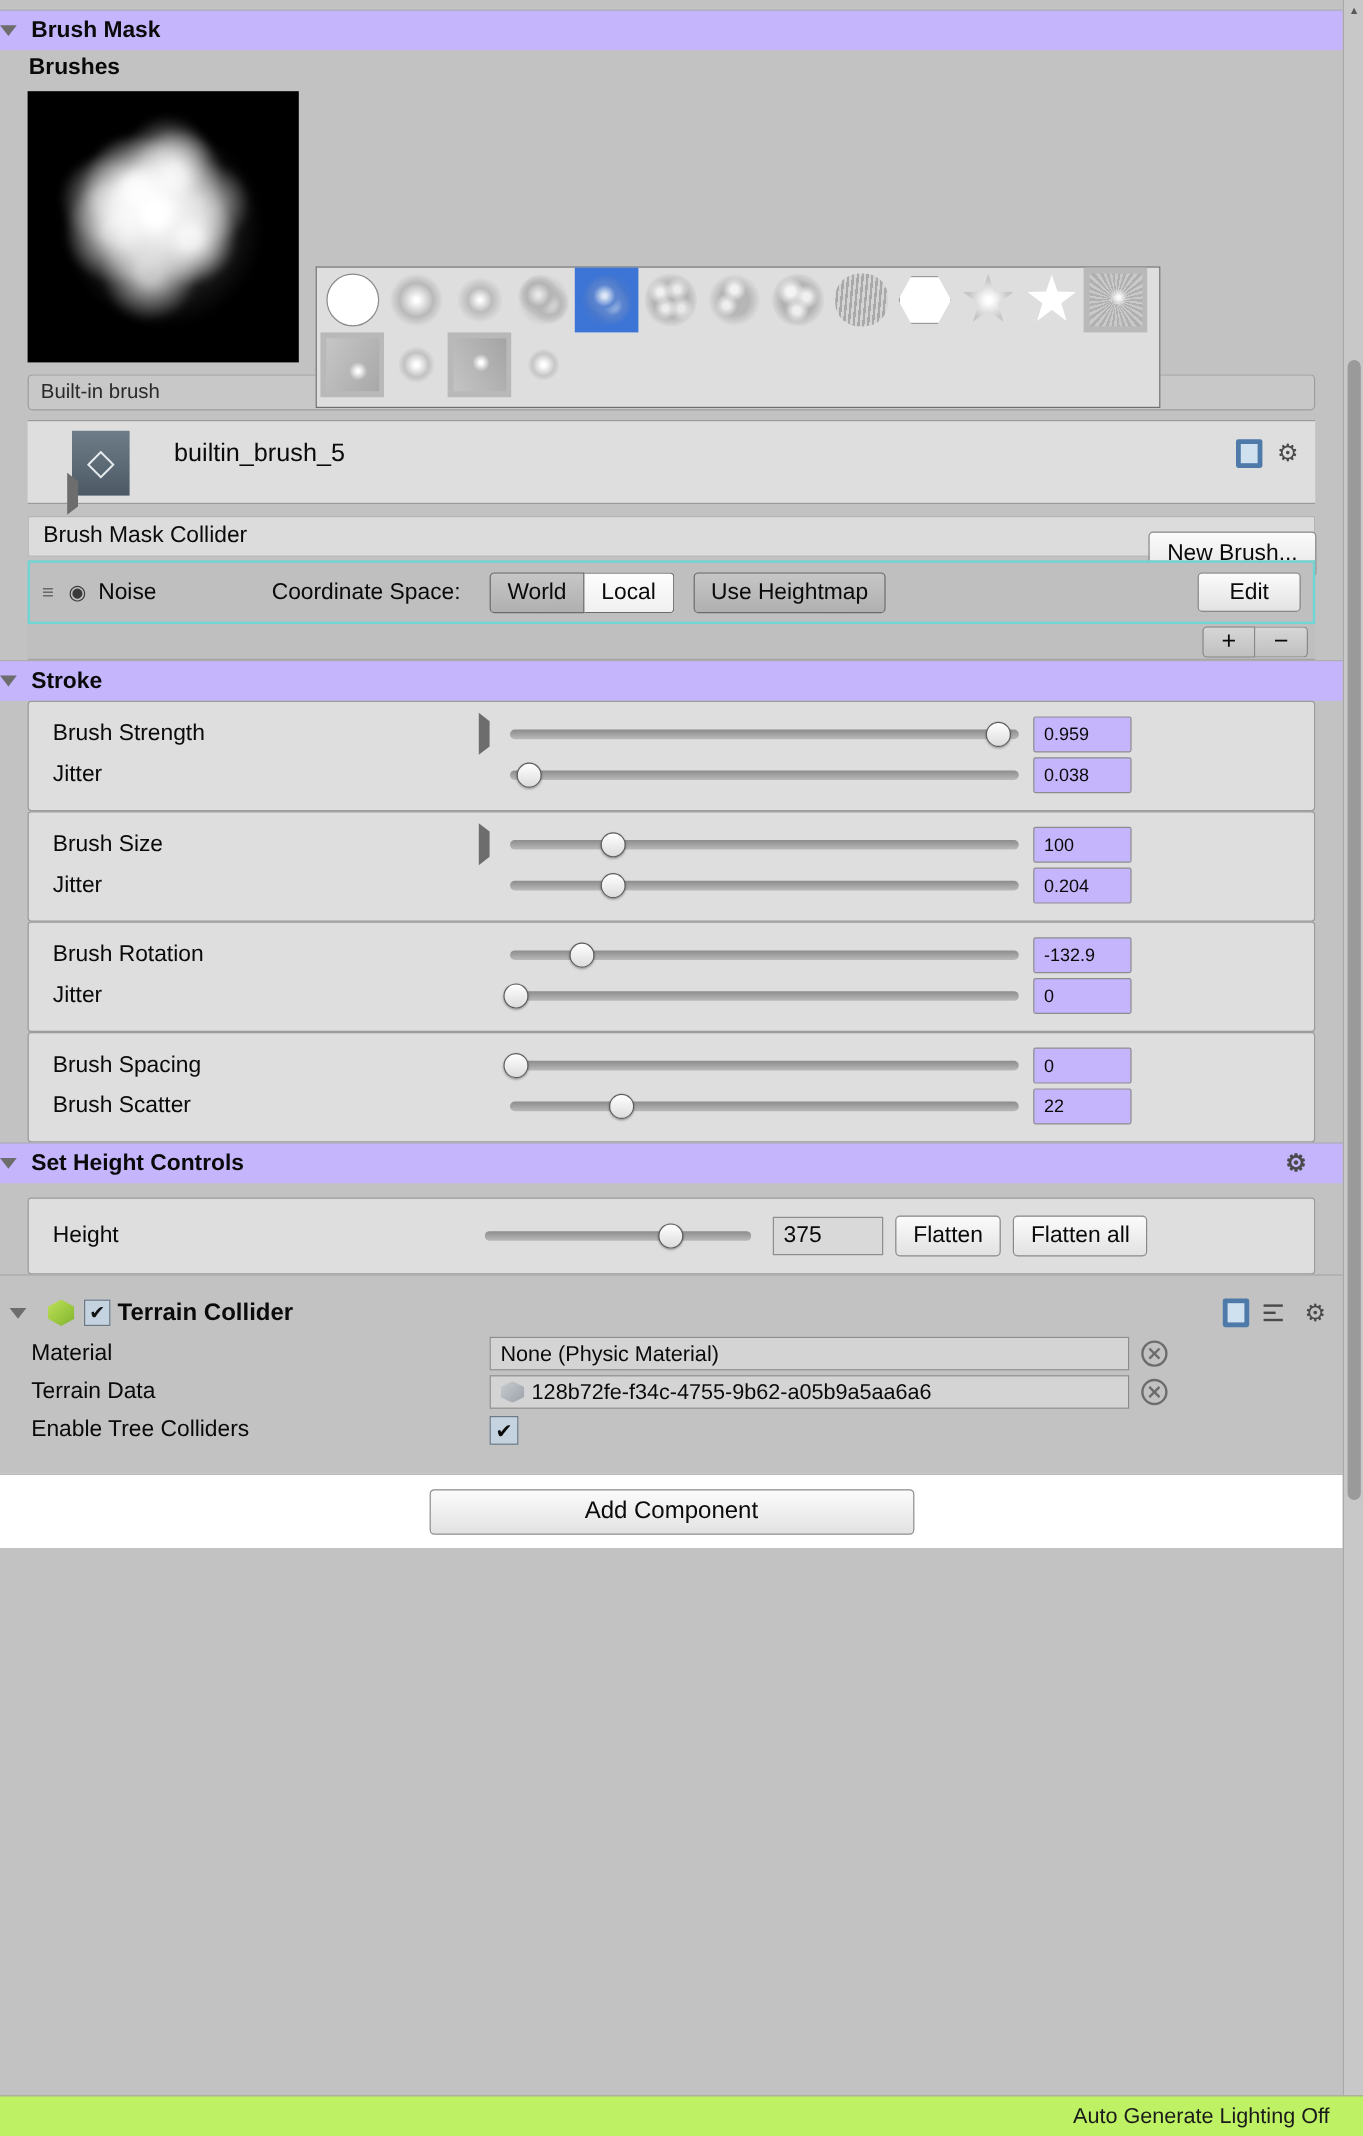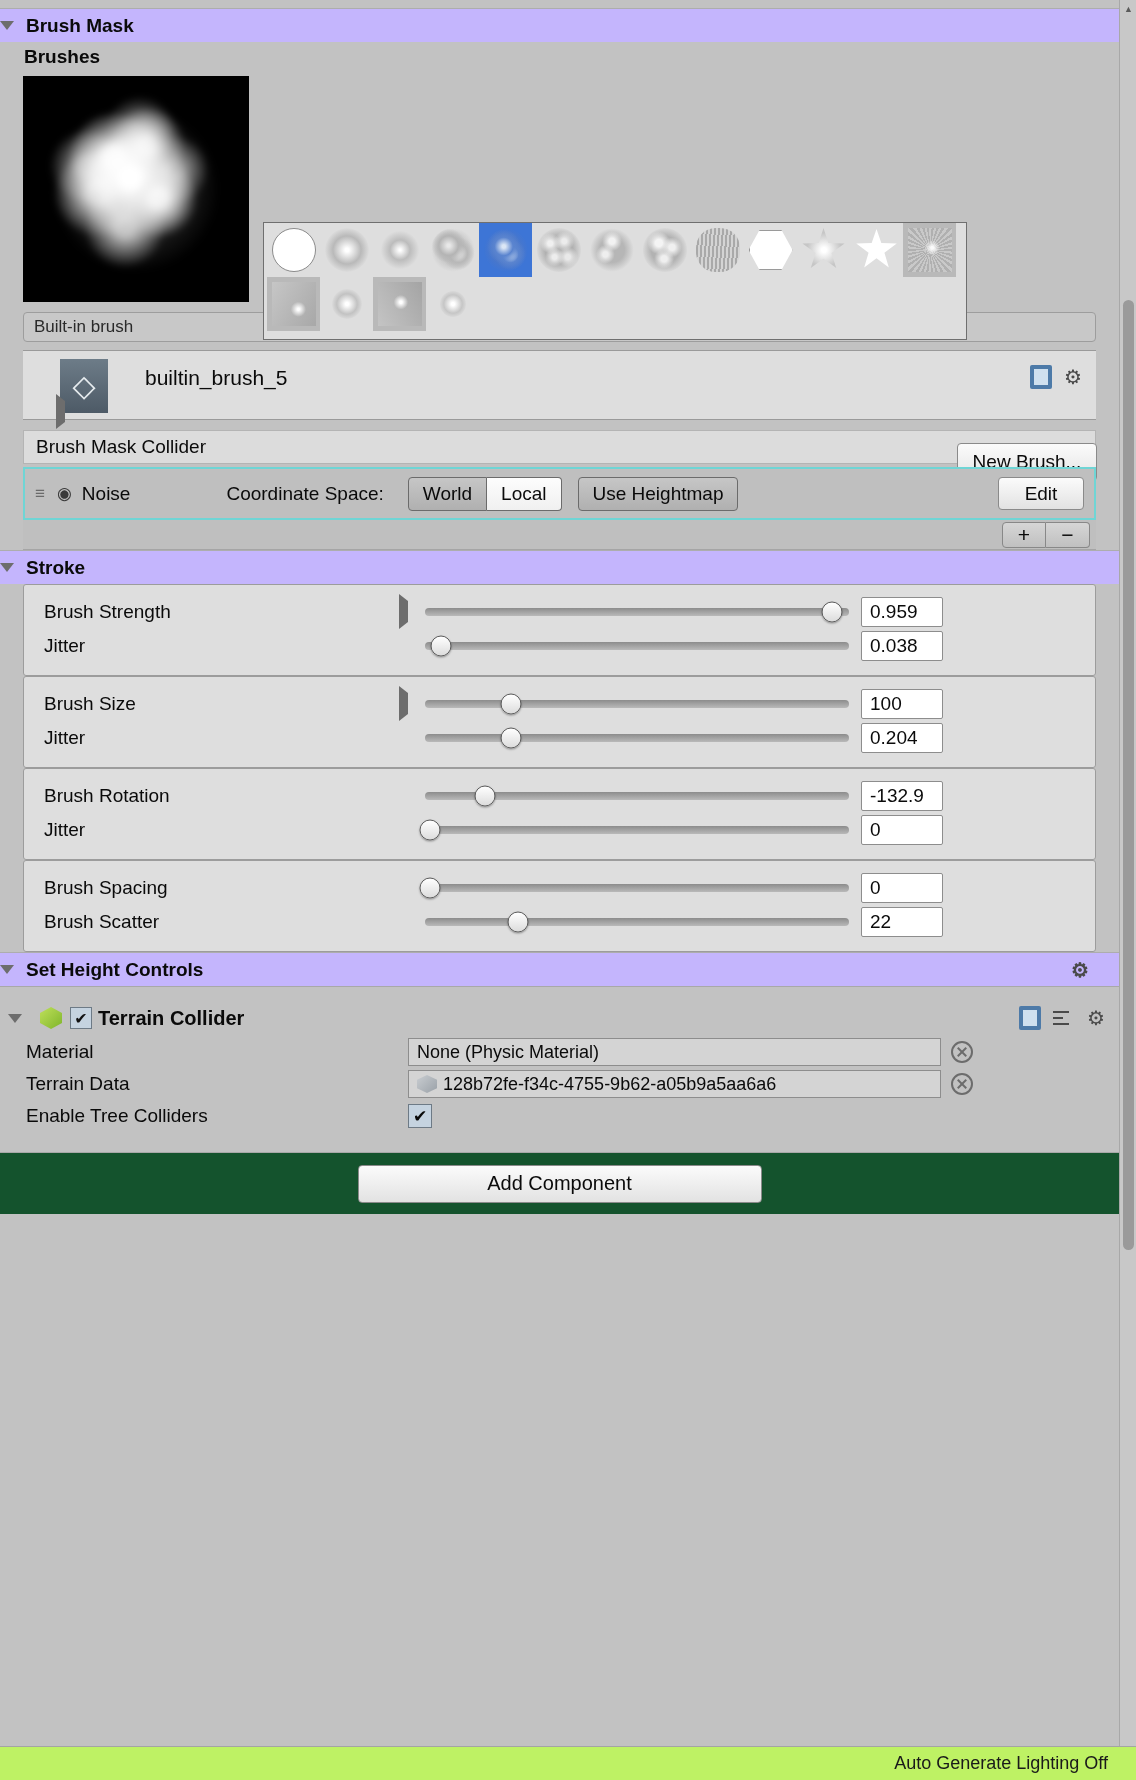--- a/index.html
+++ b/index.html
@@ -186,22 +186,22 @@
     background:linear-gradient(#8c8c8c,#b9b9b9);
   }
   .knob {
     position:absolute; top:50%; transform:translate(-50%,-50%);
     width:21px;height:21px;border-radius:50%;
     background:linear-gradient(#ffffff,#dcdcdc); border:1px solid #5d5d5d;
     box-shadow:0 1px 2px rgba(0,0,0,.35);
   }
   .numbox {
     margin-left:12px; width:82px; height:30px;
-    background:#ffffff; border:1px solid #8d8d8d; border-radius:2px;
-    display:flex;align-items:center; padding-left:8px; font-size:19px;
+    background:#c4b5fd; border:1px solid #8d8d8d; border-radius:2px;
+    display:flex;align-items:center; padding-left:8px; font-size:15px;
   }
 
   
   .height-group {
     margin:12px 23px 0 23px; background:#dedede;
     border:1px solid #9c9c9c; border-radius:3px; padding:14px 0;
     display:flex; align-items:center;
   }
   .height-group .lab { width:380px; padding-left:20px; font-size:19px; }
   .height-track { position:relative; width:222px; height:30px; }
@@ -256,21 +256,21 @@
   .circ-x:before,.circ-x:after{
     content:"";position:absolute;left:3px;top:8px;width:12px;height:2px;background:#6c6c6c;
   }
   .circ-x:before{transform:rotate(45deg);} .circ-x:after{transform:rotate(-45deg);}
   .chk-small {
     width:24px;height:24px;background:#c5d3e0;border:1px solid #6d7a86;
     display:flex;align-items:center;justify-content:center;font-size:17px;
   }
 
   .add-comp-wrap {
-    margin-top:20px; height:62px; background:#14532d;
+    margin-top:20px; height:62px; background:#ffffff;
     border-top:1px solid #a8a8a8; display:flex; align-items:center; justify-content:center;
   }
   .add-comp {
     width:404px;height:38px;background:linear-gradient(#fbfbfb,#e2e2e2);
     border:1px solid #8a8a8a; border-radius:4px;
     display:flex;align-items:center;justify-content:center;font-size:20px;cursor:pointer;
   }
   .statusbar {
     position:absolute; left:0; bottom:0; width:1136px; height:34px;
     background:#bef264; border-top:1px solid #a4a4a4;
@@ -488,20 +488,30 @@
           </div>
         </div>
       </div>
 
     <div class="section-header" style="position:relative;">
       <span class="tri"></span>
       <span>Set Height Controls</span>
       <span class="gear shc-gear">⚙</span>
     </div>
 
+    <div class="height-group">
+      <span class="lab">Height</span>
+      <span class="height-track">
+        <span class="track"></span>
+        <span class="knob" id="height-knob" style="left: 70%;"></span>
+      </span>
+      <span class="hnum">375</span>
+      <span class="flat-btn">Flatten</span>
+      <span class="flat-btn">Flatten all</span>
+    </div>
 
     <div class="comp-sep"></div>
     <div class="comp-head">
       <span class="tri"></span>
       <span class="cube-icon"></span>
       <span class="chk">✔</span>
       <span class="comp-title">Terrain Collider</span>
       <span class="comp-icons">
         <span class="doc-icon"></span>
         <span style="display:inline-block;width:22px;height:20px;position:relative;">

